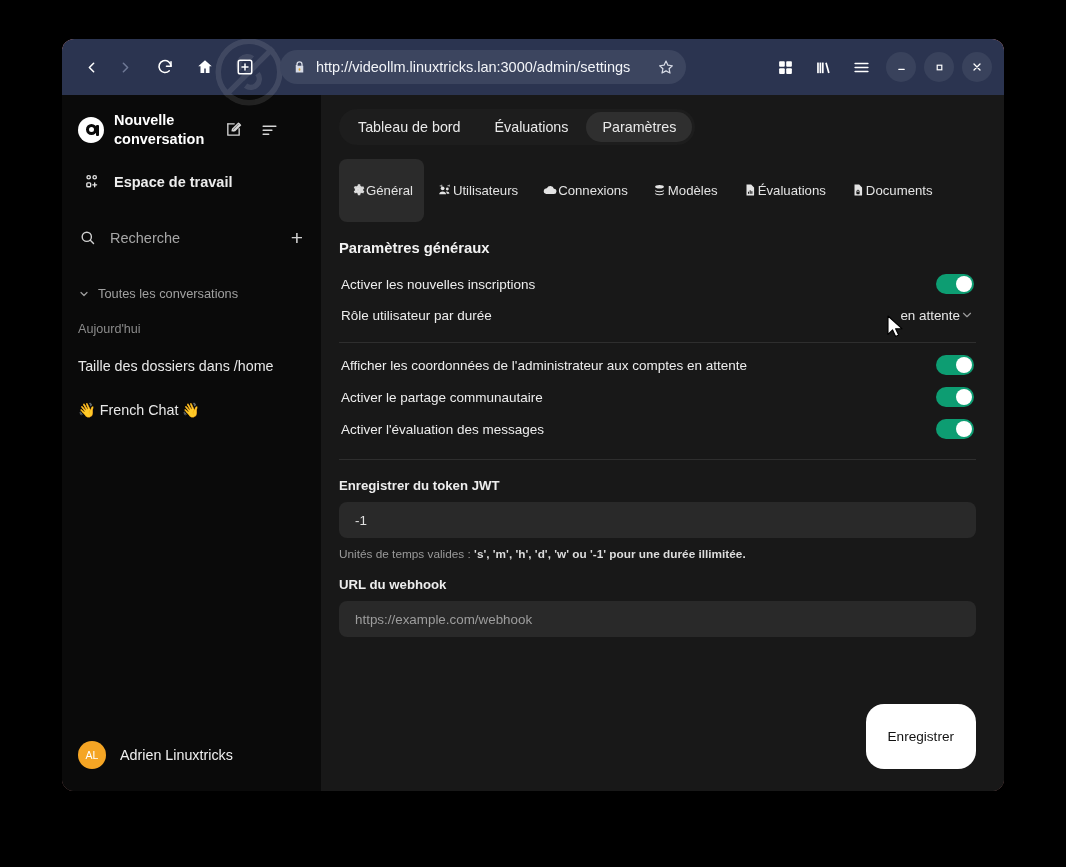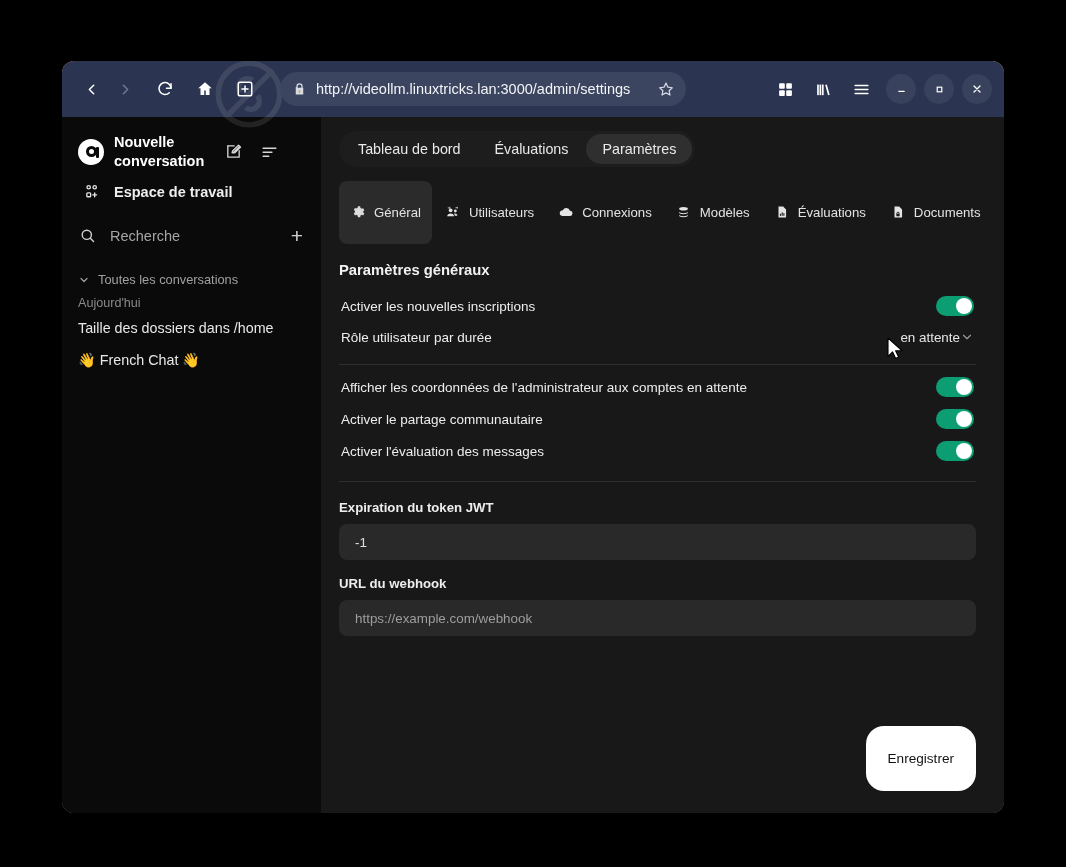--- a/index.html
+++ b/index.html
@@ -4,21 +4,21 @@
 <style>
   * { box-sizing: border-box; margin: 0; padding: 0; }
   html, body {
     width: 1066px; height: 867px;
     background: #000000;
     font-family: "Liberation Sans", sans-serif;
     overflow: hidden;
   }
   .window {
     position: absolute;
-    left: 62px; top: 61px;
+    left: 62px; top: 39px;
     width: 942px; height: 752px;
     border-radius: 12px;
     overflow: hidden;
     background: #fca5a5;
     display: flex;
     flex-direction: column;
   }
 
   
   .chrome {
@@ -95,20 +95,21 @@
   }
 
   
   .sidebar {
     width: 259px;
     flex: 0 0 259px;
     background: #0a0a0a;
     display: flex;
     flex-direction: column;
     padding: 12px 0 0 0;
+    gap: 12px;
   }
   .sb-top {
     display: flex;
     align-items: center;
     padding: 4px 14px 0 16px;
     gap: 10px;
   }
   .logo {
     width: 26px; height: 26px; border-radius: 50%;
     background: #ffffff;
@@ -227,21 +228,21 @@
   .maintab.active { background: #2f2f2f; }
 
   .subtabs {
     display: flex;
     align-items: center;
     gap: 2px;
     margin: 13px 18px 0 18px;
     flex-wrap: nowrap;
   }
   .subtab {
-    display: flex; align-items: center; gap: 8px;
+    display: flex; align-items: center; 
     padding: 24px 11px;
     border-radius: 8px;
     color: #e3e3e3;
     font-size: 13.2px;
     white-space: nowrap;
   }
   .subtab.active { background: #2b2b2b; }
   .subtab .sico { display:flex; align-items:center; justify-content:center; width:16px; flex:0 0 16px;}
 
   .content {
@@ -485,20 +486,24 @@
         </span>
         <span>Toutes les conversations</span>
       </div>
 
       <div class="sb-daylabel">Aujourd'hui</div>
       <div class="sb-conv">Taille des dossiers dans /home</div>
       <div class="sb-conv">👋 French Chat 👋</div>
 
       <div class="sb-spacer"></div>
 
+      <div class="sb-user">
+        <div class="avatar">AL</div>
+        <div class="sb-username">Adrien Linuxtricks</div>
+      </div>
     </div>
 
     <div class="main">
 
       <div class="maintabs">
         <div class="maintab">Tableau de bord</div>
         <div class="maintab">Évaluations</div>
         <div class="maintab active">Paramètres</div>
       </div>
 
@@ -604,22 +609,23 @@
         <div class="opt-row">
           <span class="opt-label">Activer l'évaluation des messages</span>
           <span class="toggle">
               <span class="knob"></span>
             </span>
         </div>
 
         <div class="divider" style="margin-top:14px"></div>
 
         <div class="field-group">
-          <div class="field-label">Expiration du token JWT</div>
+          <div class="field-label">Enregistrer du token JWT</div>
           <div class="field-input">-1</div>
+          <div class="field-hint"><span>Unités de temps valides : </span><b>'s', 'm', 'h', 'd', 'w' ou '-1' pour une durée illimitée.</b></div>
         </div>
 
         <div class="field-group" style="margin-top:16px">
           <div class="field-label">URL du webhook</div>
           <div class="field-input placeholder">https://example.com/webhook</div>
         </div>
       </div>
 
       <div class="footer">
         <div class="save-btn">Enregistrer</div>

